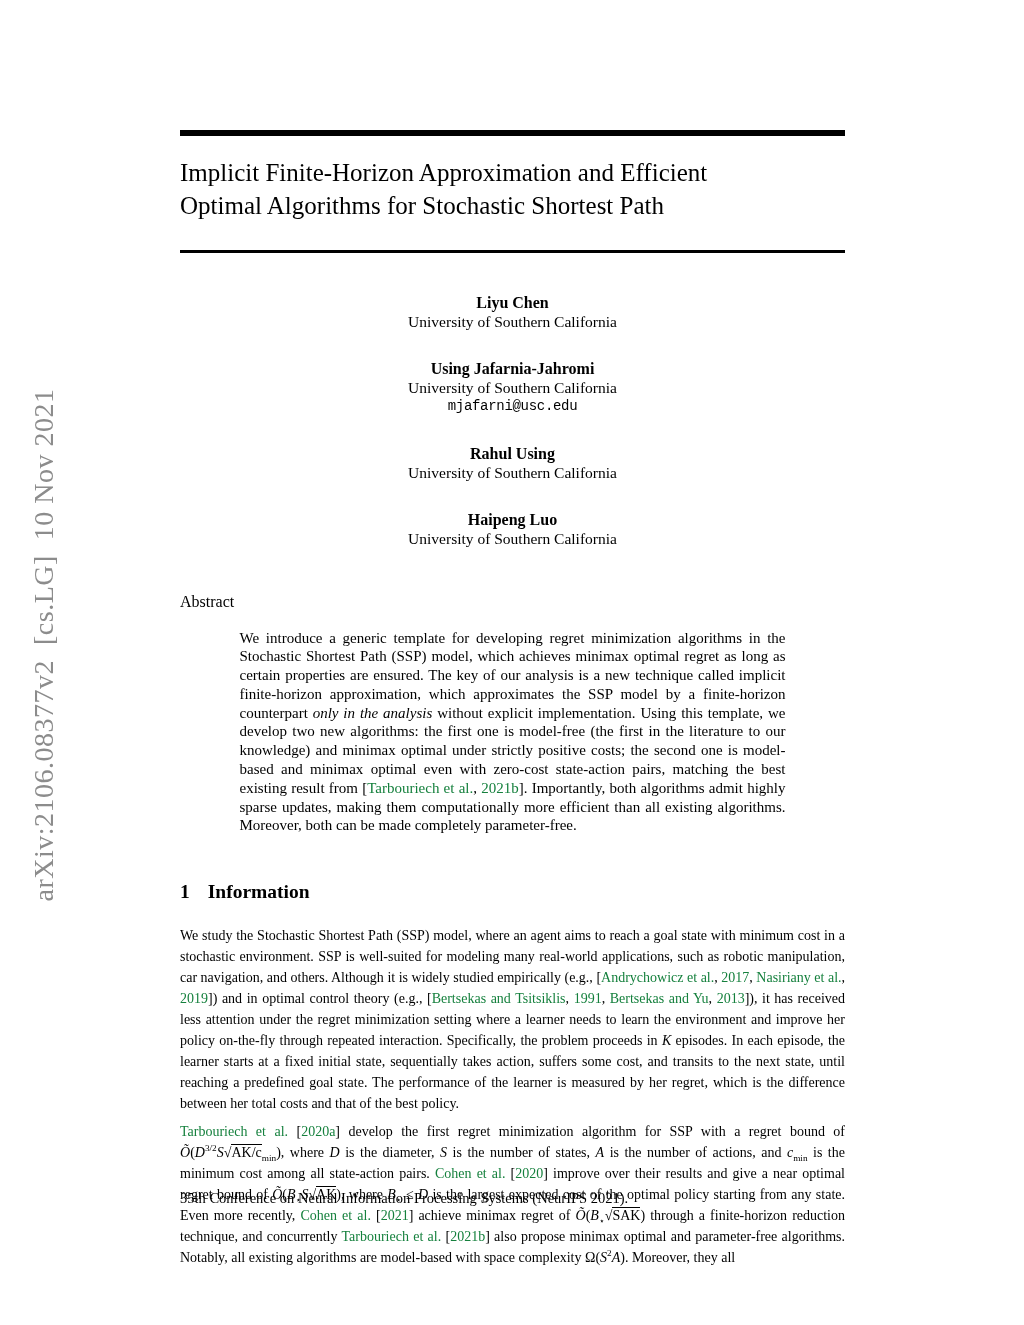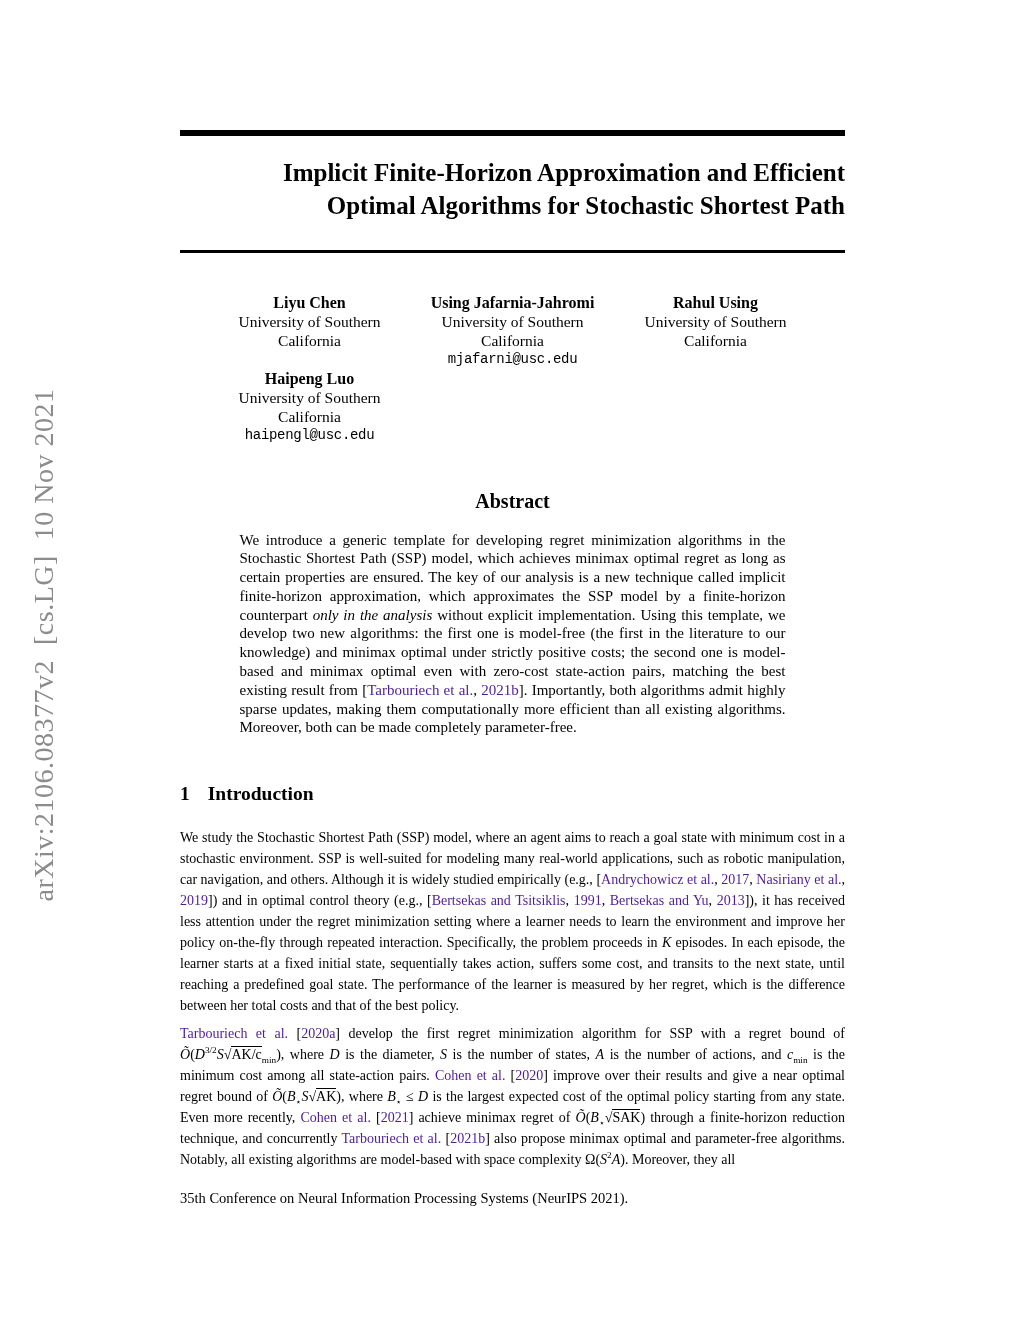--- a/index.html
+++ b/index.html
@@ -21,41 +21,42 @@
     color:#8c8c8c;
     font-size:28px;
     font-family:"Liberation Serif", serif;
     letter-spacing:0.5px;
   }
   .main { position:absolute; left:180px; top:0; width:665px; }
   .rule-thick { margin-top:130px; height:6px; background:#000; }
   .rule-thin  { margin-top:28px; height:2.5px; background:#000; }
   .title {
     margin-top:20px;
-    text-align:right;
-    font-weight:bold;
+    text-align:left;
+    font-weight:normal;
     font-size:25px;
     line-height:33px;
   }
   .authors {
     margin-top:40px;
     display:grid;
-    grid-template-columns:1fr 1fr 1fr;
+    grid-template-columns:1fr;
+    row-gap:28px;
     padding:0 28px;
     text-align:center;
   }
   .author { line-height:19px; }
   .author .name { font-weight:bold; font-size:16px; }
   .author .affil { font-size:15.5px; }
   .author .email { font-family:"Liberation Mono", monospace; font-size:14px; letter-spacing:-0.3px; }
   .abstract-heading {
     margin-top:45px;
-    text-align:center;
-    font-weight:bold;
-    font-size:20px;
+    text-align:left;
+    font-weight:normal;
+    font-size:16px;
   }
   .abstract-body {
     margin:18px auto 0;
     width:546px;
     font-size:15px;
     line-height:18.8px;
     text-align:justify;
   }
   .section-heading {
     margin-top:46px;
@@ -69,21 +70,21 @@
     text-align:justify;
   }
   .p1 { margin-top:23px; }
   .p2 { margin-top:8px; }
   .footer {
     position:absolute;
     left:180px; top:1190px;
     font-size:14.5px;
   }
   
-  .l { color:#4c1d95; }
+  .l { color:#15803d; }
   .i { font-style:italic; }
   .m { font-style:italic; }
   .mr { font-style:normal; }
   .sup { font-size:0.66em; vertical-align:super; line-height:0; font-style:normal; }
   .sub { font-size:0.66em; vertical-align:sub; line-height:0; font-style:normal; }
   .rad { font-style:normal; }
   .sq { border-top:1.3px solid #000; }
   .sqsub { font-size:0.66em; vertical-align:sub; line-height:0; font-style:normal; }
 </style>
 </head>
@@ -116,30 +117,29 @@
         <div class="affil">University of Southern California</div>
         <div class="email">mjafarni@usc.edu</div>
       </div>
       <div class="author">
         <div class="name">Rahul Using</div>
         <div class="affil">University of Southern California</div>
       </div>
       <div class="author">
         <div class="name">Haipeng Luo</div>
         <div class="affil">University of Southern California</div>
-        <div class="email">haipengl@usc.edu</div>
       </div>
     </div>
 
     <div class="abstract-heading">Abstract</div>
 
     <div class="abstract-body"><span>We introduce a generic template for developing regret minimization algorithms in the Stochastic Shortest Path (SSP) model, which achieves minimax optimal regret as long as certain properties are ensured. The key of our analysis is a new technique called implicit finite-horizon approximation, which approximates the SSP model by a finite-horizon counterpart </span><span class="i">only in the analysis</span><span> without explicit implementation. Using this template, we develop two new algorithms: the first one is model-free (the first in the literature to our knowledge) and minimax optimal under strictly positive costs; the second one is model-based and minimax optimal even with zero-cost state-action pairs, matching the best existing result from [</span><span class="l">Tarbouriech et al.</span><span>, </span><span class="l">2021b</span><span>]. Importantly, both algorithms admit highly sparse updates, making them computationally more efficient than all existing algorithms. Moreover, both can be made completely parameter-free.</span></div>
 
     <div class="section-heading">
-      <span class="sec-num">1</span><span>Introduction</span>
+      <span class="sec-num">1</span><span>Information</span>
     </div>
 
     <div class="para p1"><span>We study the Stochastic Shortest Path (SSP) model, where an agent aims to reach a goal state with minimum cost in a stochastic environment. SSP is well-suited for modeling many real-world applications, such as robotic manipulation, car navigation, and others. Although it is widely studied empirically (e.g., [</span><span class="l">Andrychowicz et al.</span><span>, </span><span class="l">2017</span><span>, </span><span class="l">Nasiriany et al.</span><span>, </span><span class="l">2019</span><span>]) and in optimal control theory (e.g., [</span><span class="l">Bertsekas and Tsitsiklis</span><span>, </span><span class="l">1991</span><span>, </span><span class="l">Bertsekas and Yu</span><span>, </span><span class="l">2013</span><span>]), it has received less attention under the regret minimization setting where a learner needs to learn the environment and improve her policy on-the-fly through repeated interaction. Specifically, the problem proceeds in </span><span class="m">K</span><span> episodes. In each episode, the learner starts at a fixed initial state, sequentially takes action, suffers some cost, and transits to the next state, until reaching a predefined goal state. The performance of the learner is measured by her regret, which is the difference between her total costs and that of the best policy.</span></div>
 
     <div class="para p2"><span class="l">Tarbouriech et al.</span><span> [</span><span class="l">2020a</span><span>] develop the first regret minimization algorithm for SSP with a regret bound of </span><span class="m">Õ</span><span class="mr">(</span><span class="m">D</span><span class="sup">3/2</span><span class="m">S</span><span class="rad">√</span><span class="sq">AK/c</span><span class="sqsub">min</span><span class="mr">)</span><span>, where </span><span class="m">D</span><span> is the diameter, </span><span class="m">S</span><span> is the number of states, </span><span class="m">A</span><span> is the number of actions, and </span><span class="m">c</span><span class="sub">min</span><span> is the minimum cost among all state-action pairs. </span><span class="l">Cohen et al.</span><span> [</span><span class="l">2020</span><span>] improve over their results and give a near optimal regret bound of </span><span class="m">Õ</span><span class="mr">(</span><span class="m">B</span><span class="sub">⋆</span><span class="m">S</span><span class="rad">√</span><span class="sq">AK</span><span class="mr">)</span><span>, where </span><span class="m">B</span><span class="sub">⋆</span><span> ≤ </span><span class="m">D</span><span> is the largest expected cost of the optimal policy starting from any state. Even more recently, </span><span class="l">Cohen et al.</span><span> [</span><span class="l">2021</span><span>] achieve minimax regret of </span><span class="m">Õ</span><span class="mr">(</span><span class="m">B</span><span class="sub">⋆</span><span class="rad">√</span><span class="sq">SAK</span><span class="mr">)</span><span> through a finite-horizon reduction technique, and concurrently </span><span class="l">Tarbouriech et al.</span><span> [</span><span class="l">2021b</span><span>] also propose minimax optimal and parameter-free algorithms. Notably, all existing algorithms are model-based with space complexity </span><span class="mr">Ω</span><span class="mr">(</span><span class="m">S</span><span class="sup">2</span><span class="m">A</span><span class="mr">)</span><span>. Moreover, they all</span></div>
 
   </div>
 
   <div class="footer">35th Conference on Neural Information Processing Systems (NeurIPS 2021).</div>
 

